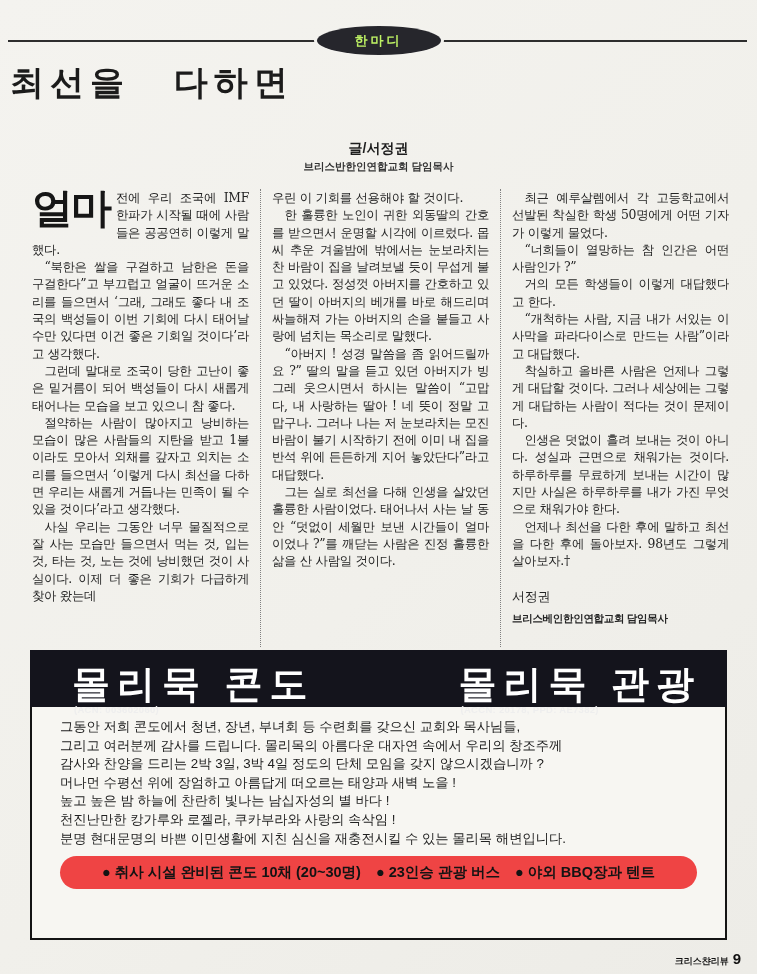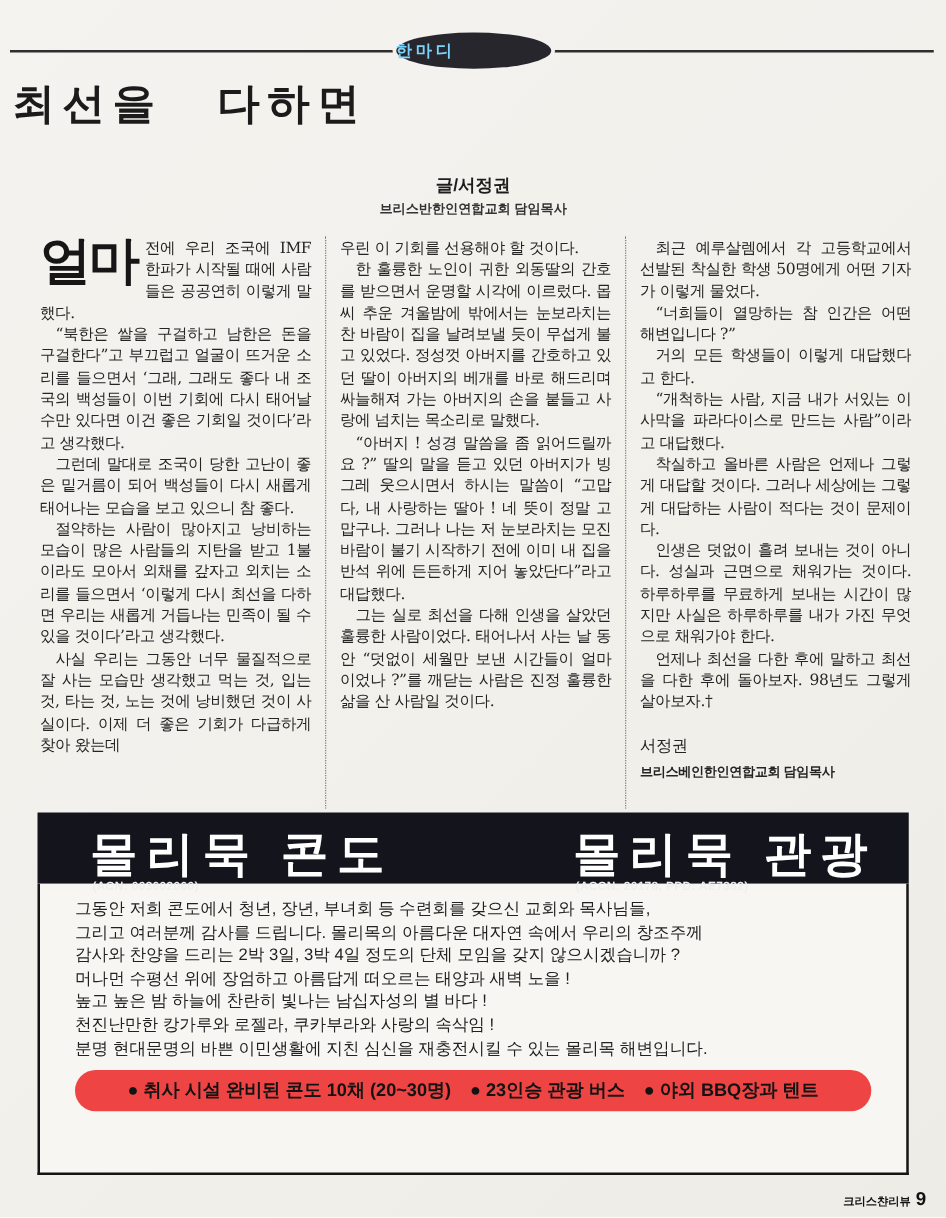--- a/index.html
+++ b/index.html
@@ -9,22 +9,22 @@
     background:linear-gradient(135deg,#f4f3ef 0%,#f1f0eb 55%,#edece7 100%);
     color:#222;
     font-family:"DejaVu Serif", serif;
     overflow:hidden;
   }
   
   .toprule{position:absolute;top:40px;left:8px;right:10px;border-top:2px solid #2e2e2e;}
   .badge{
     position:absolute;top:26px;left:50%;transform:translateX(-50%);
     width:124px;height:29px;background:#26262c;border-radius:50%;
-    display:flex;align-items:center;
-    color:#7dd3fc;font-family:"Liberation Sans",sans-serif;
+    display:flex;align-items:center;justify-content:center;
+    color:#bef264;font-family:"Liberation Sans",sans-serif;
     font-weight:bold;font-size:13px;letter-spacing:3px;
     box-shadow:0 0 0 3px #f3f2ee;
   }
   .title{
     position:absolute;top:60px;left:10px;width:100%;
     font-size:34px;font-weight:bold;color:#1b1b1b;
     letter-spacing:6px;word-spacing:26px;
   }
   .byline{
     position:absolute;top:140px;left:0;width:100%;text-align:center;
@@ -109,33 +109,33 @@
 
   <div class="columns">
 
     <div class="column">
       <p class="para no-indent">
         <span class="dropcap">얼마</span><span>전에 우리 조국에 IMF 한파가 시작될 때에 사람들은 공공연히 이렇게 말했다.</span>
       </p>
       <p class="para">“북한은 쌀을 구걸하고 남한은 돈을 구걸한다”고 부끄럽고 얼굴이 뜨거운 소리를 들으면서 ‘그래, 그래도 좋다 내 조국의 백성들이 이번 기회에 다시 태어날 수만 있다면 이건 좋은 기회일 것이다’라고 생각했다.</p>
       <p class="para">그런데 말대로 조국이 당한 고난이 좋은 밑거름이 되어 백성들이 다시 새롭게 태어나는 모습을 보고 있으니 참 좋다.</p>
       <p class="para">절약하는 사람이 많아지고 낭비하는 모습이 많은 사람들의 지탄을 받고 1불이라도 모아서 외채를 갚자고 외치는 소리를 들으면서 ‘이렇게 다시 최선을 다하면 우리는 새롭게 거듭나는 민족이 될 수 있을 것이다’라고 생각했다.</p>
-      <p class="para">사실 우리는 그동안 너무 물질적으로 잘 사는 모습만 생각했고 먹는 것, 입는 것, 타는 것, 노는 것에 낭비했던 것이 사실이다. 이제 더 좋은 기회가 다급하게 찾아 왔는데</p>
+      <p class="para">사실 우리는 그동안 너무 물질적으로 잘 사는 모습만 들으면서 먹는 것, 입는 것, 타는 것, 노는 것에 낭비했던 것이 사실이다. 이제 더 좋은 기회가 다급하게 찾아 왔는데</p>
     </div>
 
     <div class="column">
       <p class="para no-indent">우린 이 기회를 선용해야 할 것이다.</p>
       <p class="para">한 훌륭한 노인이 귀한 외동딸의 간호를 받으면서 운명할 시각에 이르렀다. 몹씨 추운 겨울밤에 밖에서는 눈보라치는 찬 바람이 집을 날려보낼 듯이 무섭게 불고 있었다. 정성껏 아버지를 간호하고 있던 딸이 아버지의 베개를 바로 해드리며 싸늘해져 가는 아버지의 손을 붙들고 사랑에 넘치는 목소리로 말했다.</p>
       <p class="para">“아버지 ! 성경 말씀을 좀 읽어드릴까요 ?” 딸의 말을 듣고 있던 아버지가 빙그레 웃으시면서 하시는 말씀이 “고맙다, 내 사랑하는 딸아 ! 네 뜻이 정말 고맙구나. 그러나 나는 저 눈보라치는 모진 바람이 불기 시작하기 전에 이미 내 집을 반석 위에 든든하게 지어 놓았단다”라고 대답했다.</p>
       <p class="para">그는 실로 최선을 다해 인생을 살았던 훌륭한 사람이었다. 태어나서 사는 날 동안 “덧없이 세월만 보낸 시간들이 얼마이었나 ?”를 깨닫는 사람은 진정 훌륭한 삶을 산 사람일 것이다.</p>
     </div>
 
     <div class="column">
       <p class="para">최근 예루살렘에서 각 고등학교에서 선발된 착실한 학생 50명에게 어떤 기자가 이렇게 물었다.</p>
-      <p class="para">“너희들이 열망하는 참 인간은 어떤 해변입니다 ?”</p>
+      <p class="para">“너희들이 열망하는 참 인간은 어떤 사람인가 ?”</p>
       <p class="para">거의 모든 학생들이 이렇게 대답했다고 한다.</p>
       <p class="para">“개척하는 사람, 지금 내가 서있는 이 사막을 파라다이스로 만드는 사람”이라고 대답했다.</p>
       <p class="para">착실하고 올바른 사람은 언제나 그렇게 대답할 것이다. 그러나 세상에는 그렇게 대답하는 사람이 적다는 것이 문제이다.</p>
       <p class="para">인생은 덧없이 흘려 보내는 것이 아니다. 성실과 근면으로 채워가는 것이다. 하루하루를 무료하게 보내는 시간이 많지만 사실은 하루하루를 내가 가진 무엇으로 채워가야 한다.</p>
       <p class="para">언제나 최선을 다한 후에 말하고 최선을 다한 후에 돌아보자. 98년도 그렇게 살아보자.†</p>
       <p class="sig-name">서정권</p>
       <p class="sig-org">브리스베인한인연합교회 담임목사</p>
     </div>
 
   </div>

